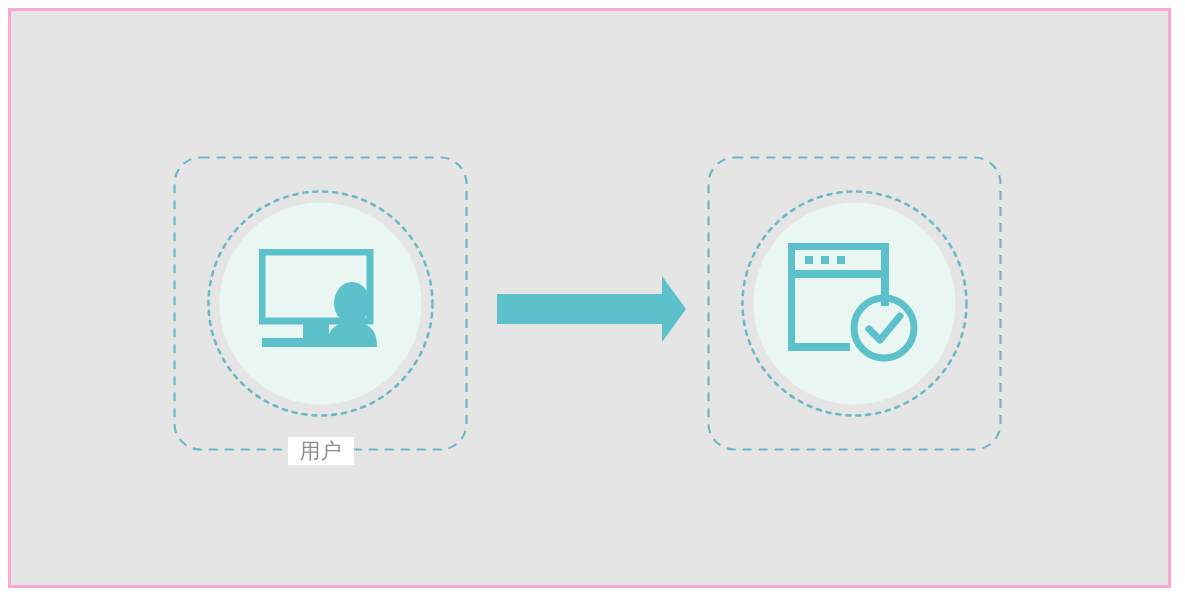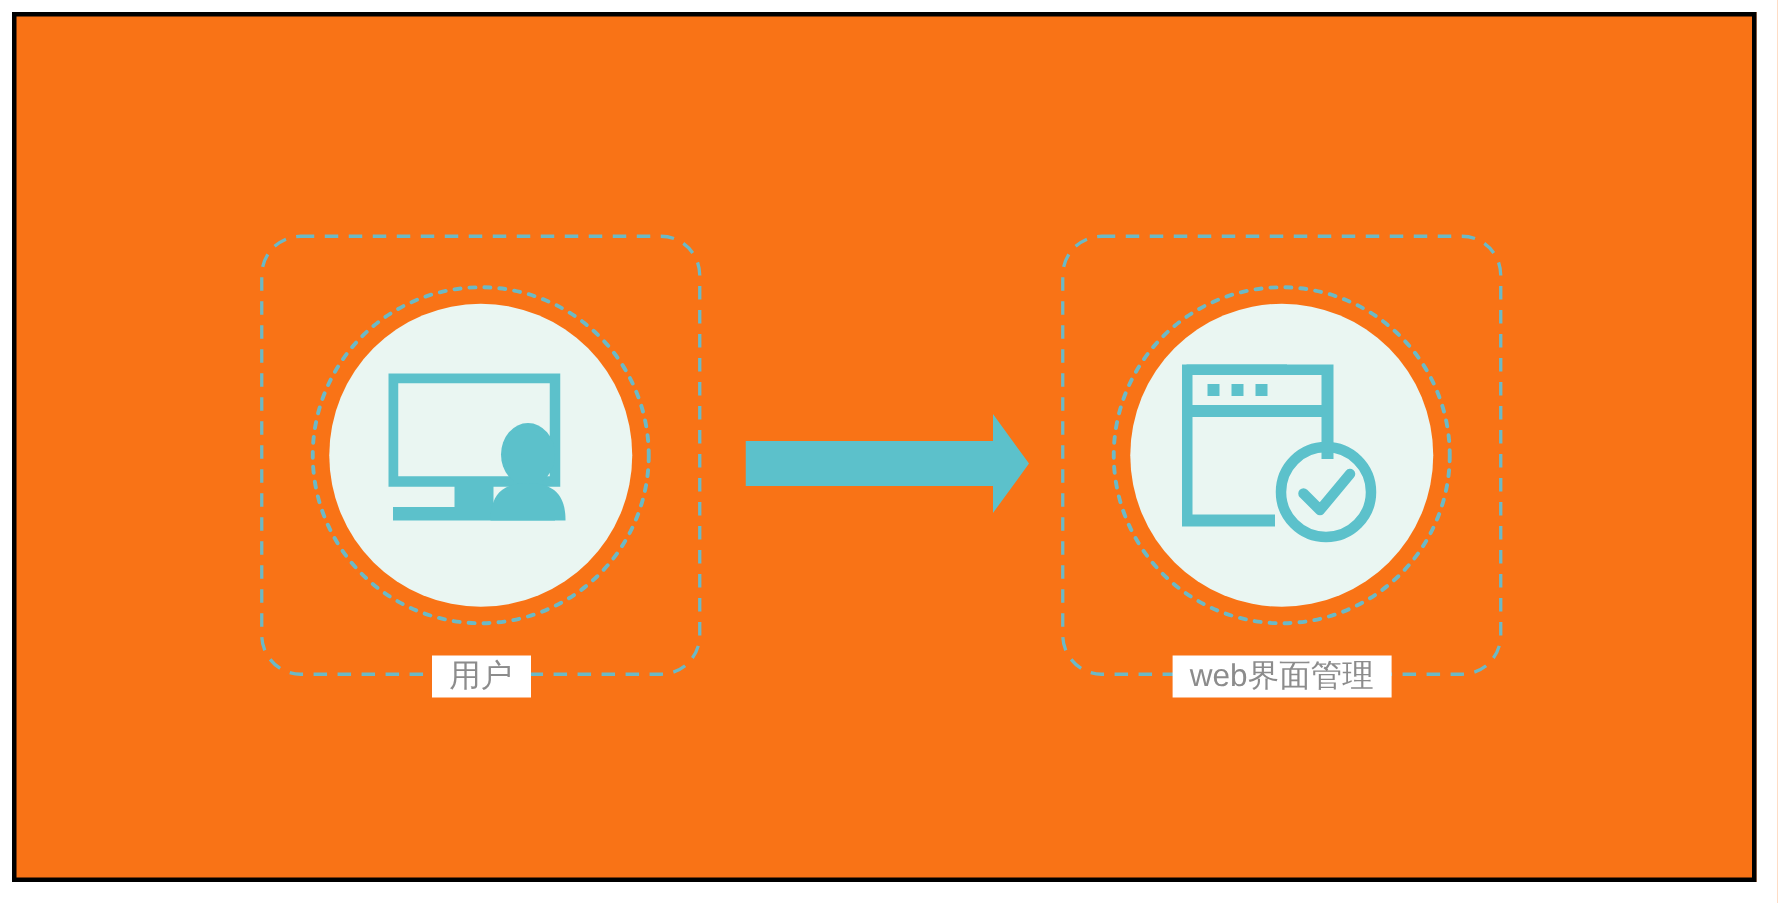--- a/index.html
+++ b/index.html
@@ -12,23 +12,23 @@
   #canvas{
     position:relative;
     width:1185px;height:602px;
     background:#ffffff;
   }
   
   #frame{
     position:absolute;
     left:8px;top:8px;
     width:1163px;height:580px;
-    border:3px solid #000000;
+    border:3px solid #f9a8d4;
     box-sizing:border-box;
-    background:#f97316;
+    background:#e5e5e5;
   }
   .node{
     position:absolute;
     width:295px;height:295px;
   }
   .node-box{
     position:absolute;
     left:0;top:0;
     width:295px;height:295px;
   }
@@ -148,17 +148,16 @@
 
           <rect x="17" y="13" width="8" height="8" fill="#5cc1cb"></rect>
           <rect x="33" y="13" width="8" height="8" fill="#5cc1cb"></rect>
           <rect x="49" y="13" width="8" height="8" fill="#5cc1cb"></rect>
 
           <circle cx="96" cy="85" r="30" fill="none" stroke="#5cc1cb" stroke-width="7"></circle>
           <path d="M81 86 L 92 97 L 112 73" fill="none" stroke="#5cc1cb" stroke-width="7" stroke-linecap="round" stroke-linejoin="round"></path>
         </svg>
       </div>
 
-      <div class="node-label">web界面管理</div>
     </div>
 
   </div>
 </div>
 
 </body></html>

